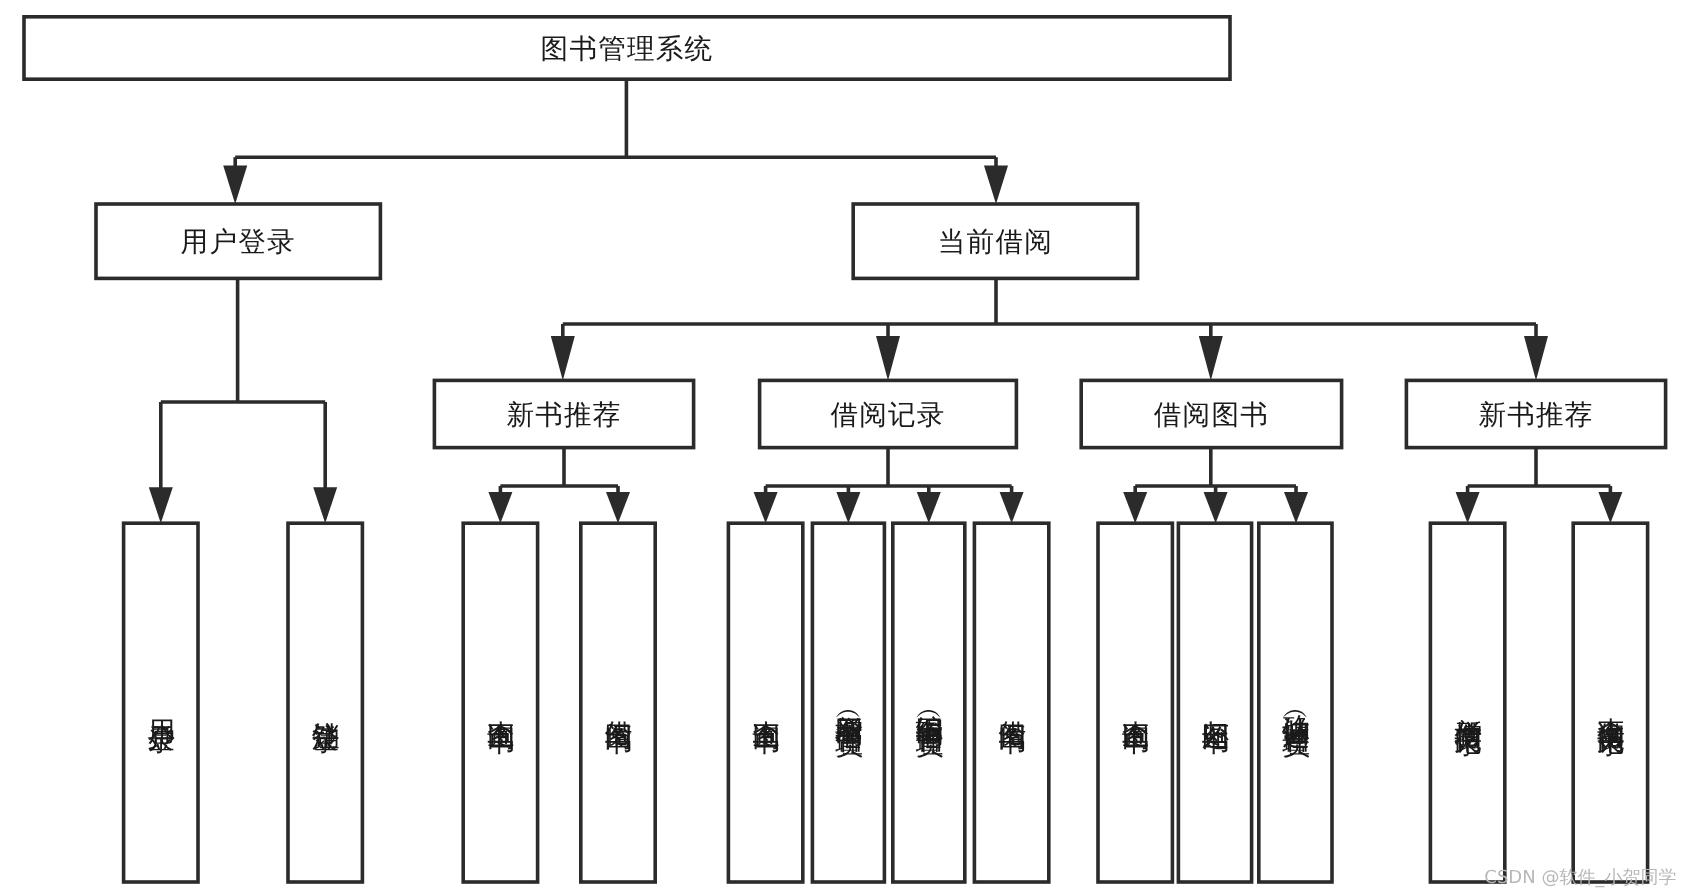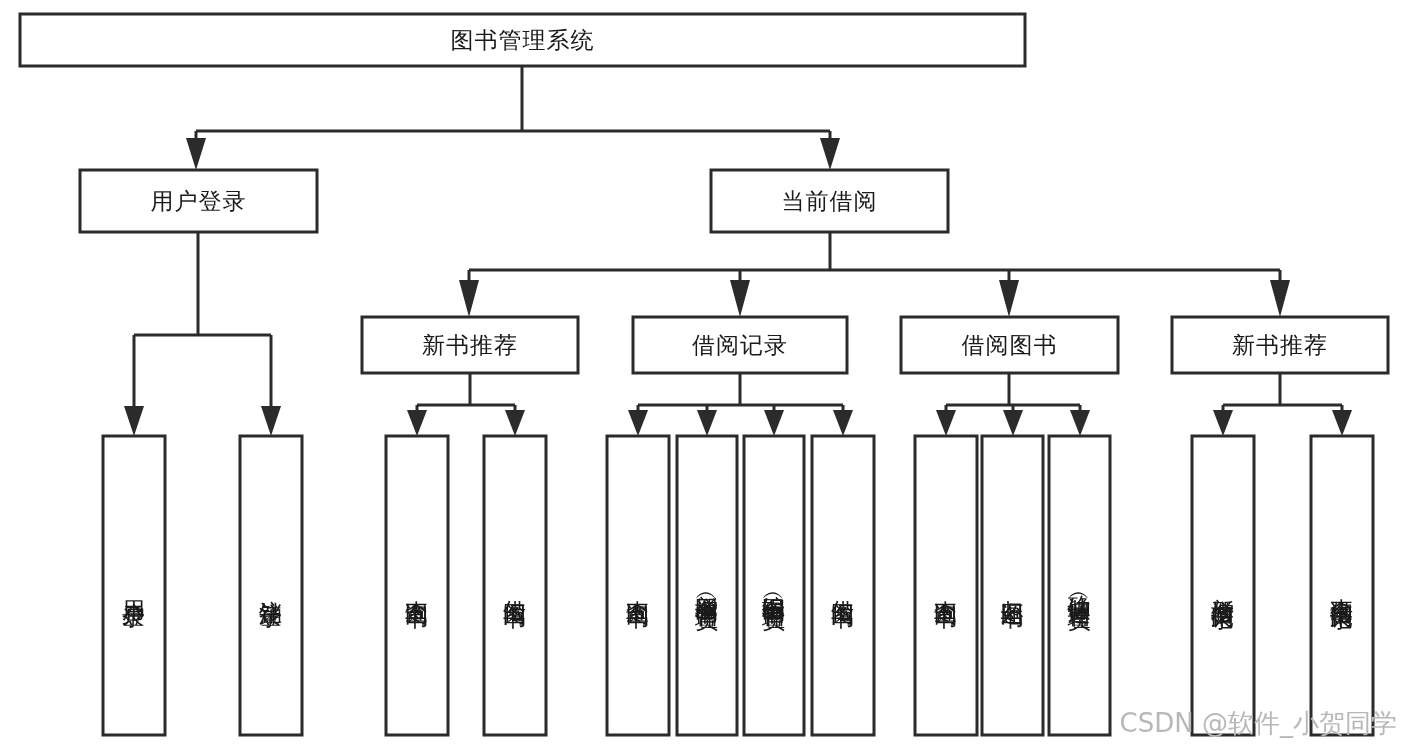--- a/index.html
+++ b/index.html
@@ -51,21 +51,21 @@
     letter-spacing: 2px;
     white-space: nowrap;
     text-align: center;
     pointer-events: none;
   }
   .watermark {
     position: absolute;
     right: 8px;
     bottom: 6px;
     font-family: "DejaVu Sans", "Liberation Sans", sans-serif;
-    font-size: 26px;
+    font-size: 15px;
     color: #b8b8b8;
     white-space: nowrap;
   }
 </style>
 </head>
 <body>
 
 <div id="diagram-root">
 
   <svg class="flow" viewBox="0 0 1405 747" xmlns="http://www.w3.org/2000/svg">

